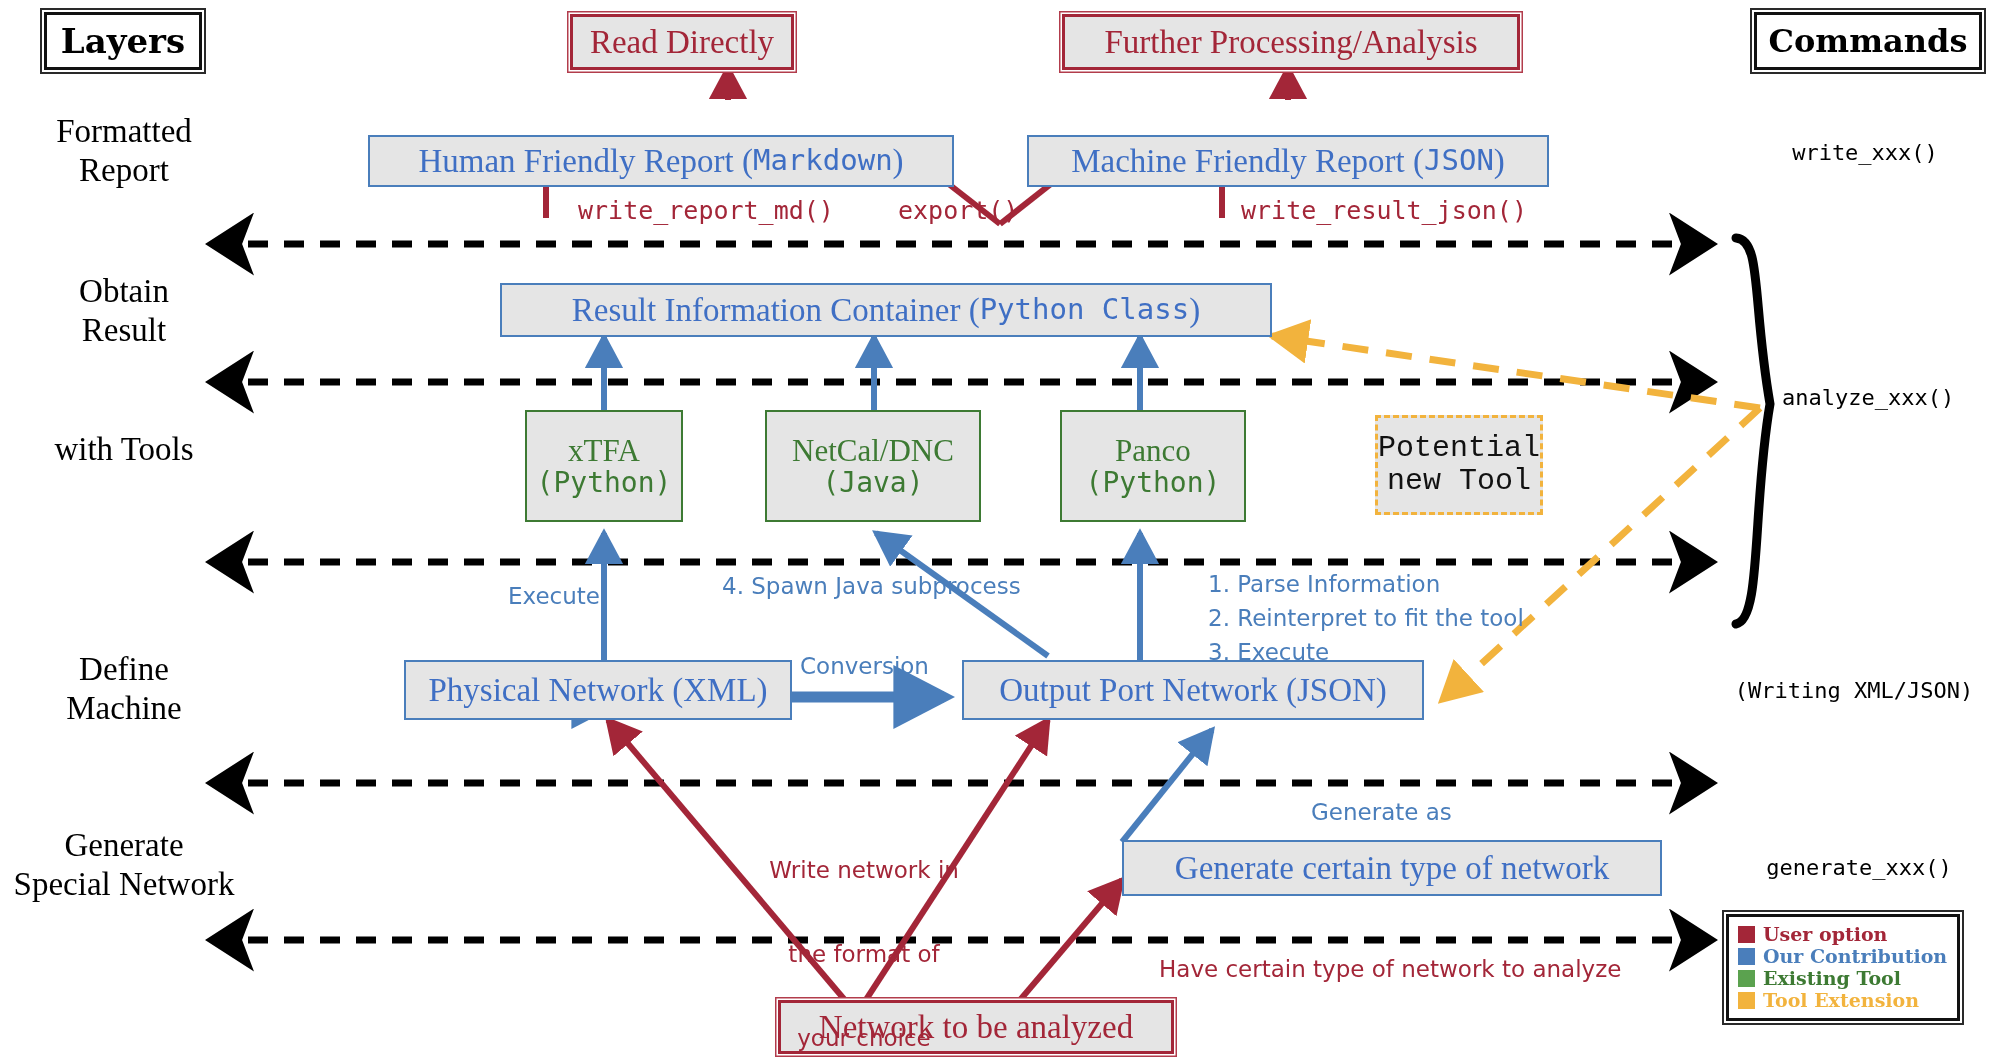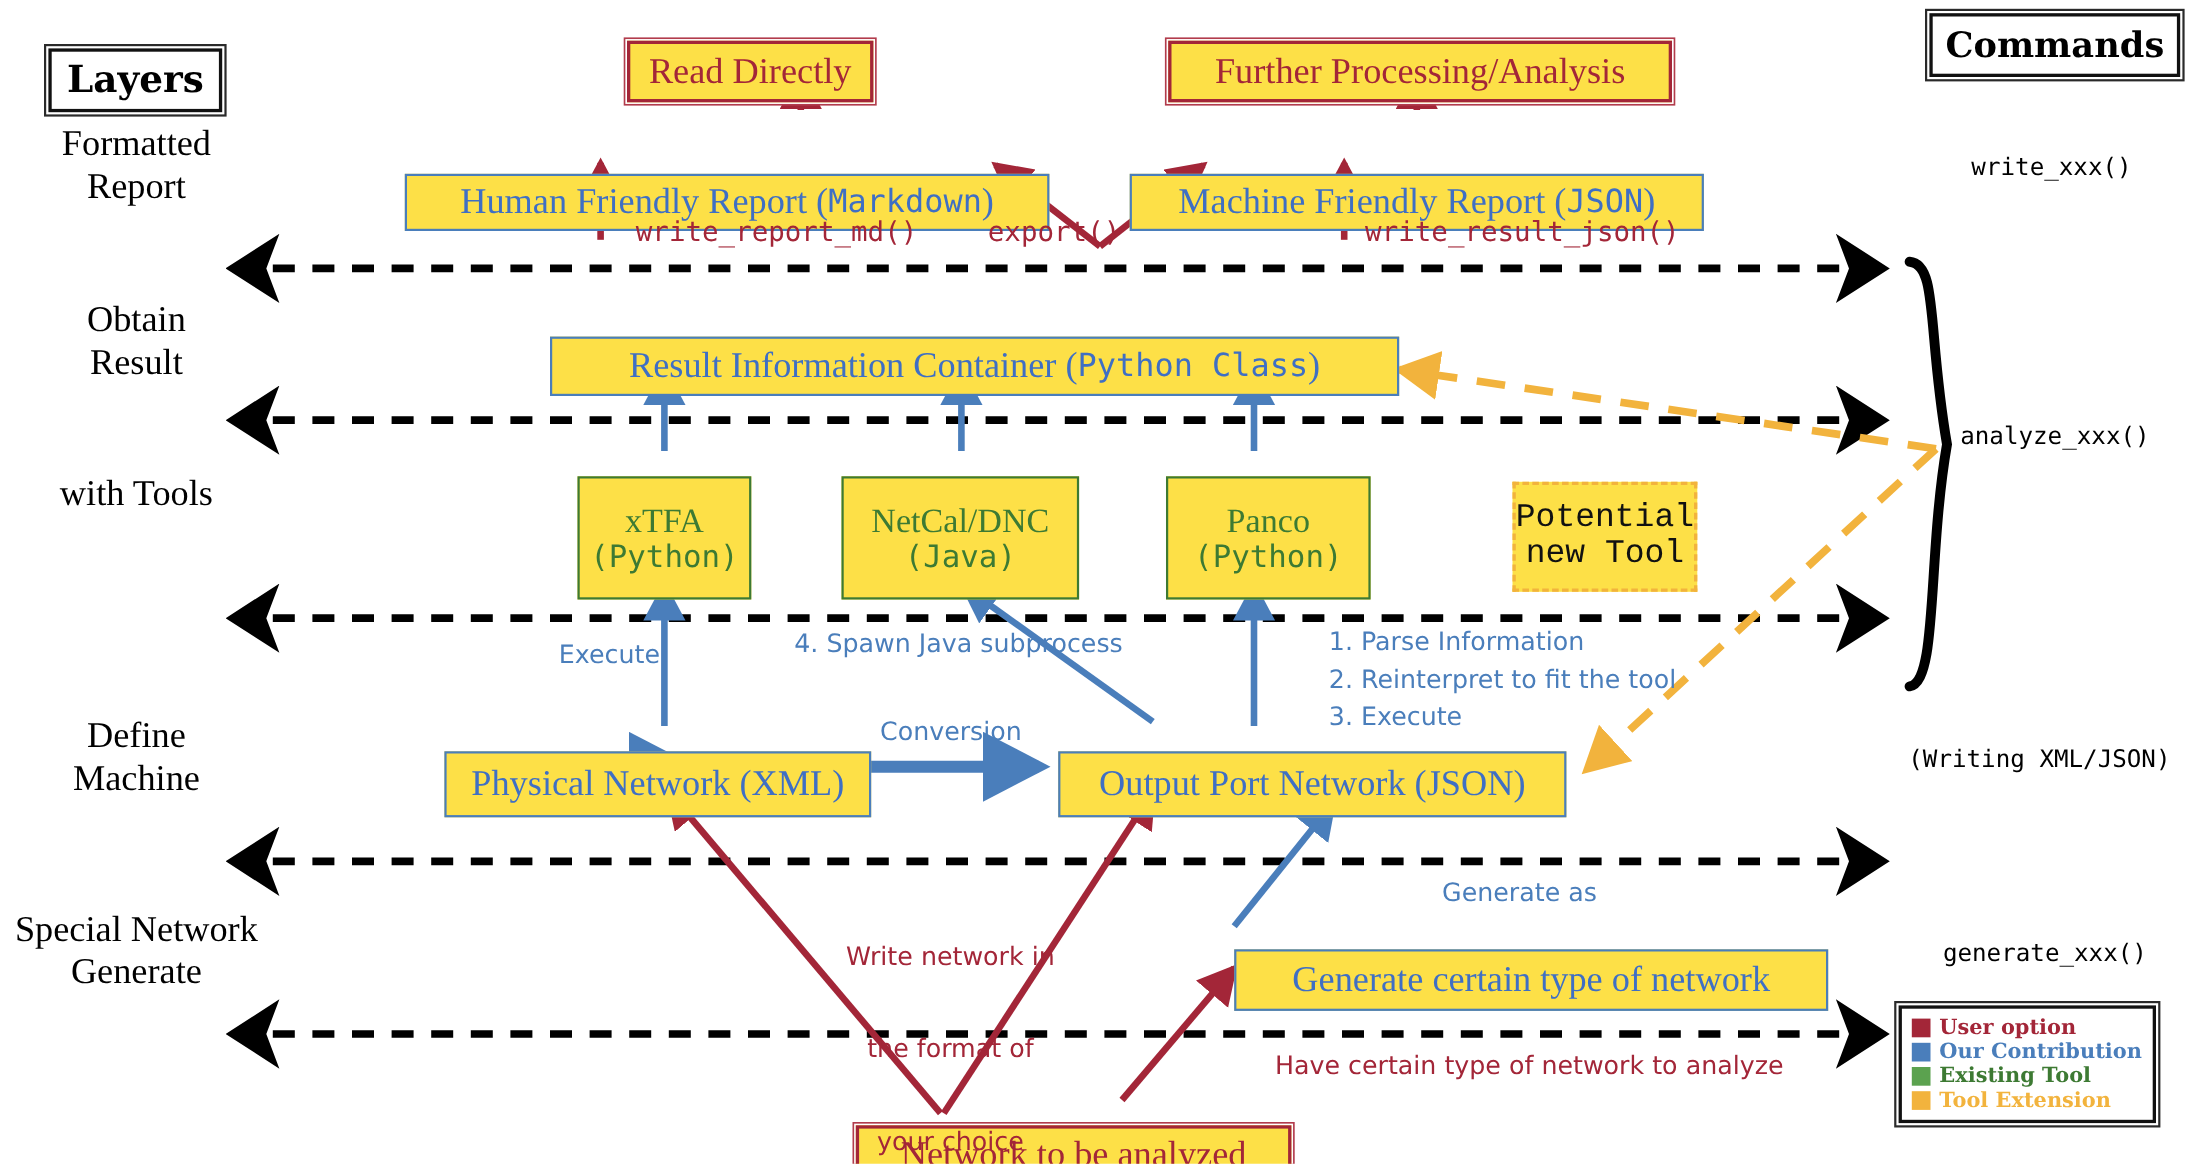--- a/index.html
+++ b/index.html
@@ -17,21 +17,21 @@
   
   .layername{position:absolute;text-align:center;color:#000;
              font-family:"Liberation Serif",serif;font-size:33px;line-height:1.18;}
 
   
   .cmd{position:absolute;text-align:center;color:#000;
        font-family:"DejaVu Sans Mono",monospace;font-size:22px;white-space:nowrap;}
 
   
   .box{position:absolute;display:flex;align-items:center;justify-content:center;
-       text-align:center;background:#fde047;box-sizing:border-box;line-height:1.1;margin-top:23px;}
+       text-align:center;background:#e5e5e5;box-sizing:border-box;line-height:1.1;}
   .box-blue{border:2.5px solid #4a7ebb;color:#3f6fc4;font-size:33px;}
   .box-green{border:2.5px solid #3d7a33;color:#3d7a33;font-size:31px;}
   .box-red{border:3px solid #a32638;color:#a32638;font-size:33px;
            box-shadow:0 0 0 1.5px #fff,0 0 0 3px #b23c4c;}
   .box-dash{border:3px dashed #f2b33d;color:#111;font-size:30px;
             font-family:Liberation Mono, monospace;}
   .mono{font-family:"DejaVu Sans Mono",monospace;font-size:29px;}
 
   
   .ann{position:absolute;white-space:pre;line-height:1.22;}
@@ -116,21 +116,21 @@
       <line x1="1760" y1="408" x2="1442" y2="700" marker-end="url(#ah-amber)"></line>
     </g>
 
     <g stroke="#a32638" stroke-width="6" fill="none">
       <line x1="855" y1="1012" x2="608" y2="720" marker-end="url(#ah-red)"></line>
       <line x1="858" y1="1012" x2="1048" y2="720" marker-end="url(#ah-red)"></line>
       <line x1="1020" y1="1000" x2="1122" y2="880" marker-end="url(#ah-red)"></line>
     </g>
   </svg>
 
-  <div class="plaque" style="left:44px;top:12px;width:152px;height:52px;font-size:34px;margin-top:32px;">
+  <div class="plaque" style="left:44px;top:12px;width:152px;height:52px;font-size:34px;">
     <span>Layers</span>
   </div>
   <div class="plaque" style="left:1754px;top:12px;width:222px;height:52px;font-size:32px;">
     <span>Commands</span>
   </div>
 
   <div class="layername" style="left:16px;top:112px;width:216px;">
     <div>Formatted</div>
     <div>Report</div>
   </div>
@@ -139,22 +139,22 @@
     <div>Result</div>
   </div>
   <div class="layername" style="left:10px;top:430px;width:228px;">
     <div>with Tools</div>
   </div>
   <div class="layername" style="left:16px;top:650px;width:216px;">
     <div>Define</div>
     <div>Machine</div>
   </div>
   <div class="layername" style="left:0px;top:826px;width:248px;">
+    <div>Generate</div>
     <div>Special Network</div>
-    <div>Generate</div>
   </div>
 
   <div class="cmd" style="left:1740px;top:140px;width:250px;">write_xxx()</div>
   <div class="cmd" style="left:1782px;top:385px;width:210px;text-align:left;">analyze_xxx()</div>
   <div class="cmd" style="left:1716px;top:678px;width:276px;">(Writing XML/JSON)</div>
   <div class="cmd" style="left:1726px;top:855px;width:266px;">generate_xxx()</div>
 
   <div class="box box-red" style="left:570px;top:14px;width:224px;height:56px;">
     <span>Read Directly</span>
   </div>

